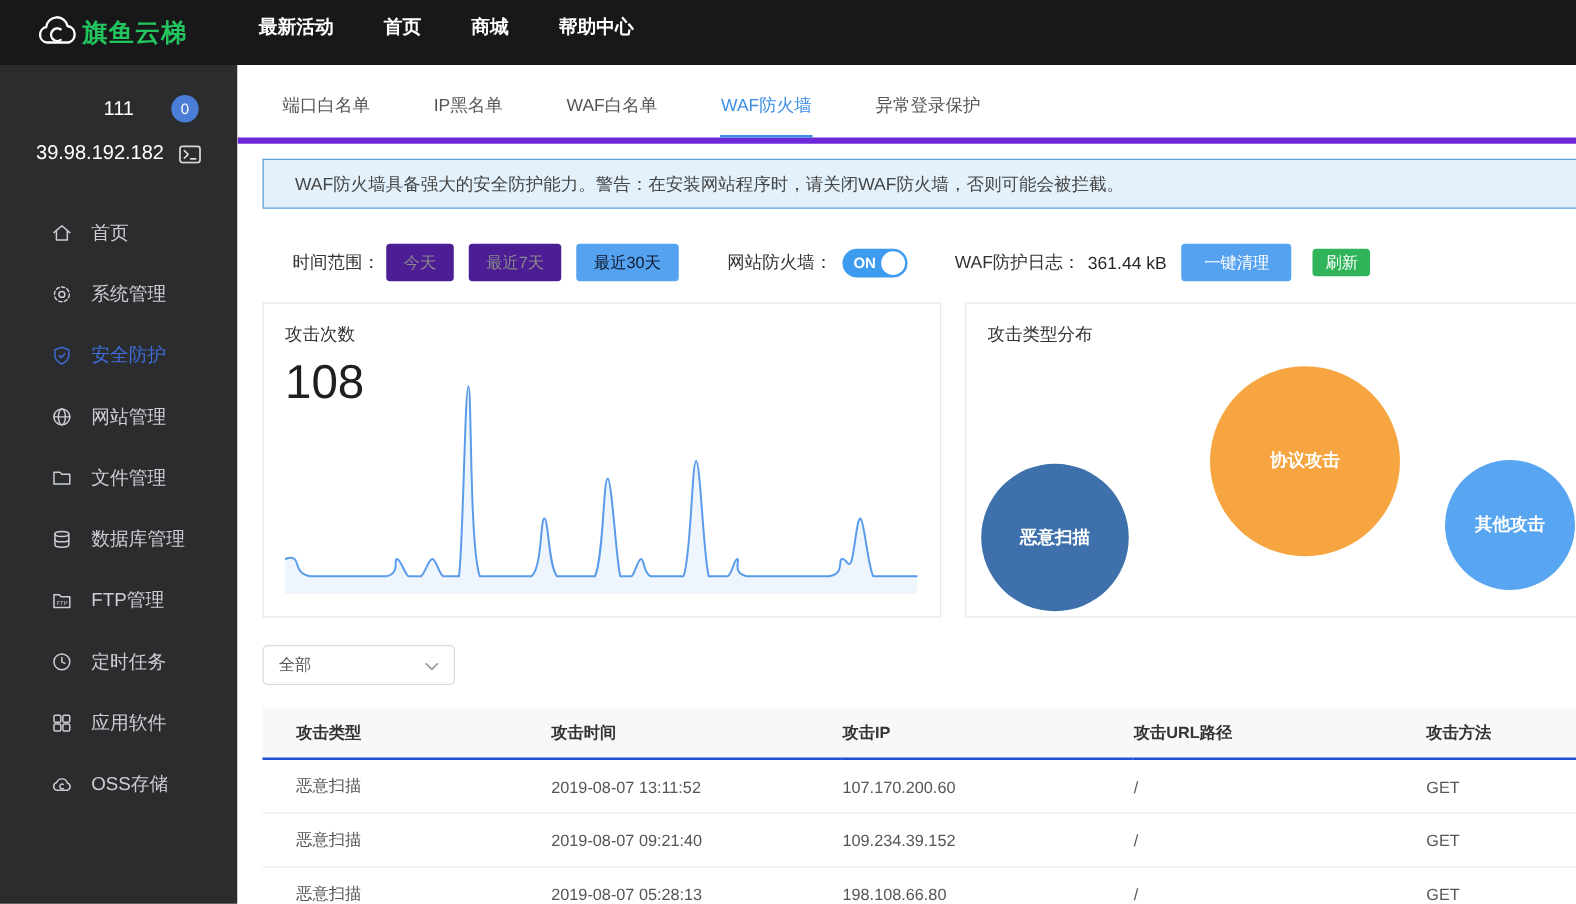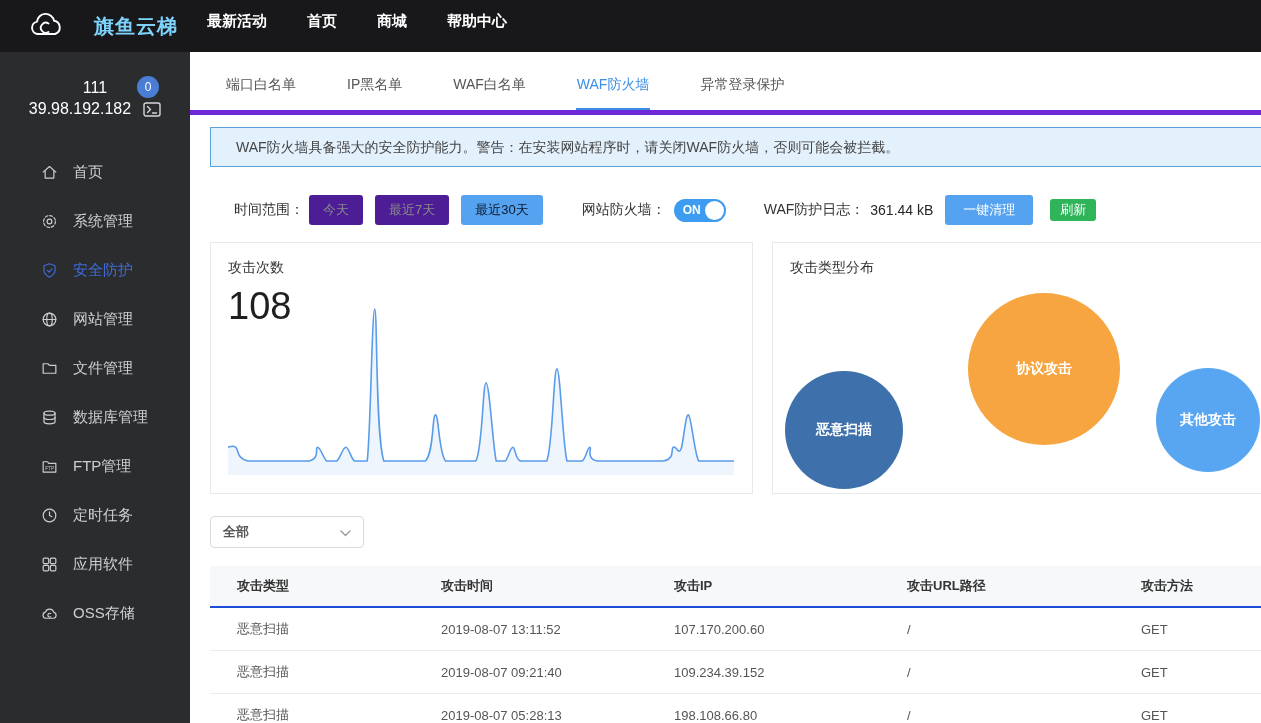--- a/index.html
+++ b/index.html
@@ -3,31 +3,31 @@
 <meta charset="utf-8">
 <style>
   html,body{margin:0;padding:0;}
   body{
     width:1261px;height:723px;position:relative;overflow:hidden;
     background:#fff;font-family:"Liberation Sans","DejaVu Sans",sans-serif;
     -webkit-font-smoothing:antialiased;
   }
   
   .topbar{position:absolute;left:0;top:0;width:100%;height:52px;background:#18181a;z-index:5;}
-  .brand{position:absolute;left:28px;top:0;height:52px;display:flex;align-items:center;gap:28px;color:#7dd3fc;}
+  .brand{position:absolute;left:28px;top:0;height:52px;display:flex;align-items:center;gap:0;color:#22c55e;}
   .brand-name{font-size:20px;font-weight:700;letter-spacing:1px;}
   .topnav{position:absolute;left:207px;top:0;height:42px;display:flex;align-items:center;gap:40px;}
   .topnav-item{color:#fff;font-size:15px;font-weight:700;cursor:pointer;text-decoration:none;}
   
   .sidebar{position:absolute;left:0;top:52px;bottom:0;width:190px;background:#2b2c2e;color:#ccced1;}
   .server{position:relative;padding-top:24px;}
   .server-name-row{text-align:center;font-size:16px;color:#fff;height:24px;line-height:24px;position:relative;}
   .badge{position:absolute;right:31px;top:0;width:22px;height:22px;border-radius:50%;
     background:#4a7dd6;color:#fff;font-size:12px;line-height:22px;text-align:center;cursor:pointer;}
-  .server-ip-row{margin-top:0;display:flex;justify-content:center;align-items:center;gap:12px;
+  .server-ip-row{margin-top:14px;display:flex;justify-content:center;align-items:center;gap:12px;
     font-size:16px;color:#fff;}
   .term{display:inline-flex;cursor:pointer;}
   .side-menu{list-style:none;margin:30px 0 0;padding:0;}
   .side-item{height:49px;display:flex;align-items:center;padding-left:40px;gap:14px;
     font-size:15px;cursor:pointer;color:#ccced1;}
   .side-item.active{color:#3d6bd8;}
   .side-icon{display:inline-flex;width:19px;height:19px;}
   .side-icon svg{width:19px;height:19px;}
   
   .main{position:absolute;left:190px;top:52px;right:0;bottom:0;background:#fff;overflow:hidden;}
@@ -57,21 +57,21 @@
   .card{width:541px;height:250px;border:1px solid #e9e9e9;position:relative;flex:none;background:#fff;}
   .card-title{position:absolute;left:17px;top:16px;font-size:14px;color:#333;}
   .big-num{position:absolute;left:17px;top:44px;font-size:38px;color:#1f1f1f;line-height:1;}
   .line-chart{position:absolute;left:17px;top:64px;}
   .bubble-wrap{position:absolute;inset:0;overflow:hidden;}
   .bubble{position:absolute;border-radius:50%;display:flex;align-items:center;justify-content:center;
     color:#fff;font-size:14px;font-weight:700;transform:translate(-50%,-50%);}
   
   .filter{margin:22px 0 0 20px;width:128px;height:30px;border:1px solid #d9d9d9;border-radius:4px;
     display:flex;align-items:center;justify-content:space-between;padding:0 12px;font-size:13px;
-    color:#555;cursor:pointer;font-weight:bold;}
+    color:#555;cursor:pointer;}
   .attack-table{margin:18px 0 0 20px;width:1051px;border-collapse:collapse;table-layout:fixed;font-size:13px;}
   .attack-table col:nth-child(1){width:230px;}
   .attack-table col:nth-child(2){width:233px;}
   .attack-table col:nth-child(3){width:233px;}
   .attack-table col:nth-child(4){width:234px;}
   .attack-table th{background:#f7f8fa;height:38px;text-align:left;font-weight:700;color:#333;
     border-bottom:2px solid #1d4ed8;}
   .attack-table td{height:40px;color:#555;border-bottom:1px solid #ececec;}
   .attack-table th:first-child,.attack-table td:first-child{padding-left:27px;}
 </style>

